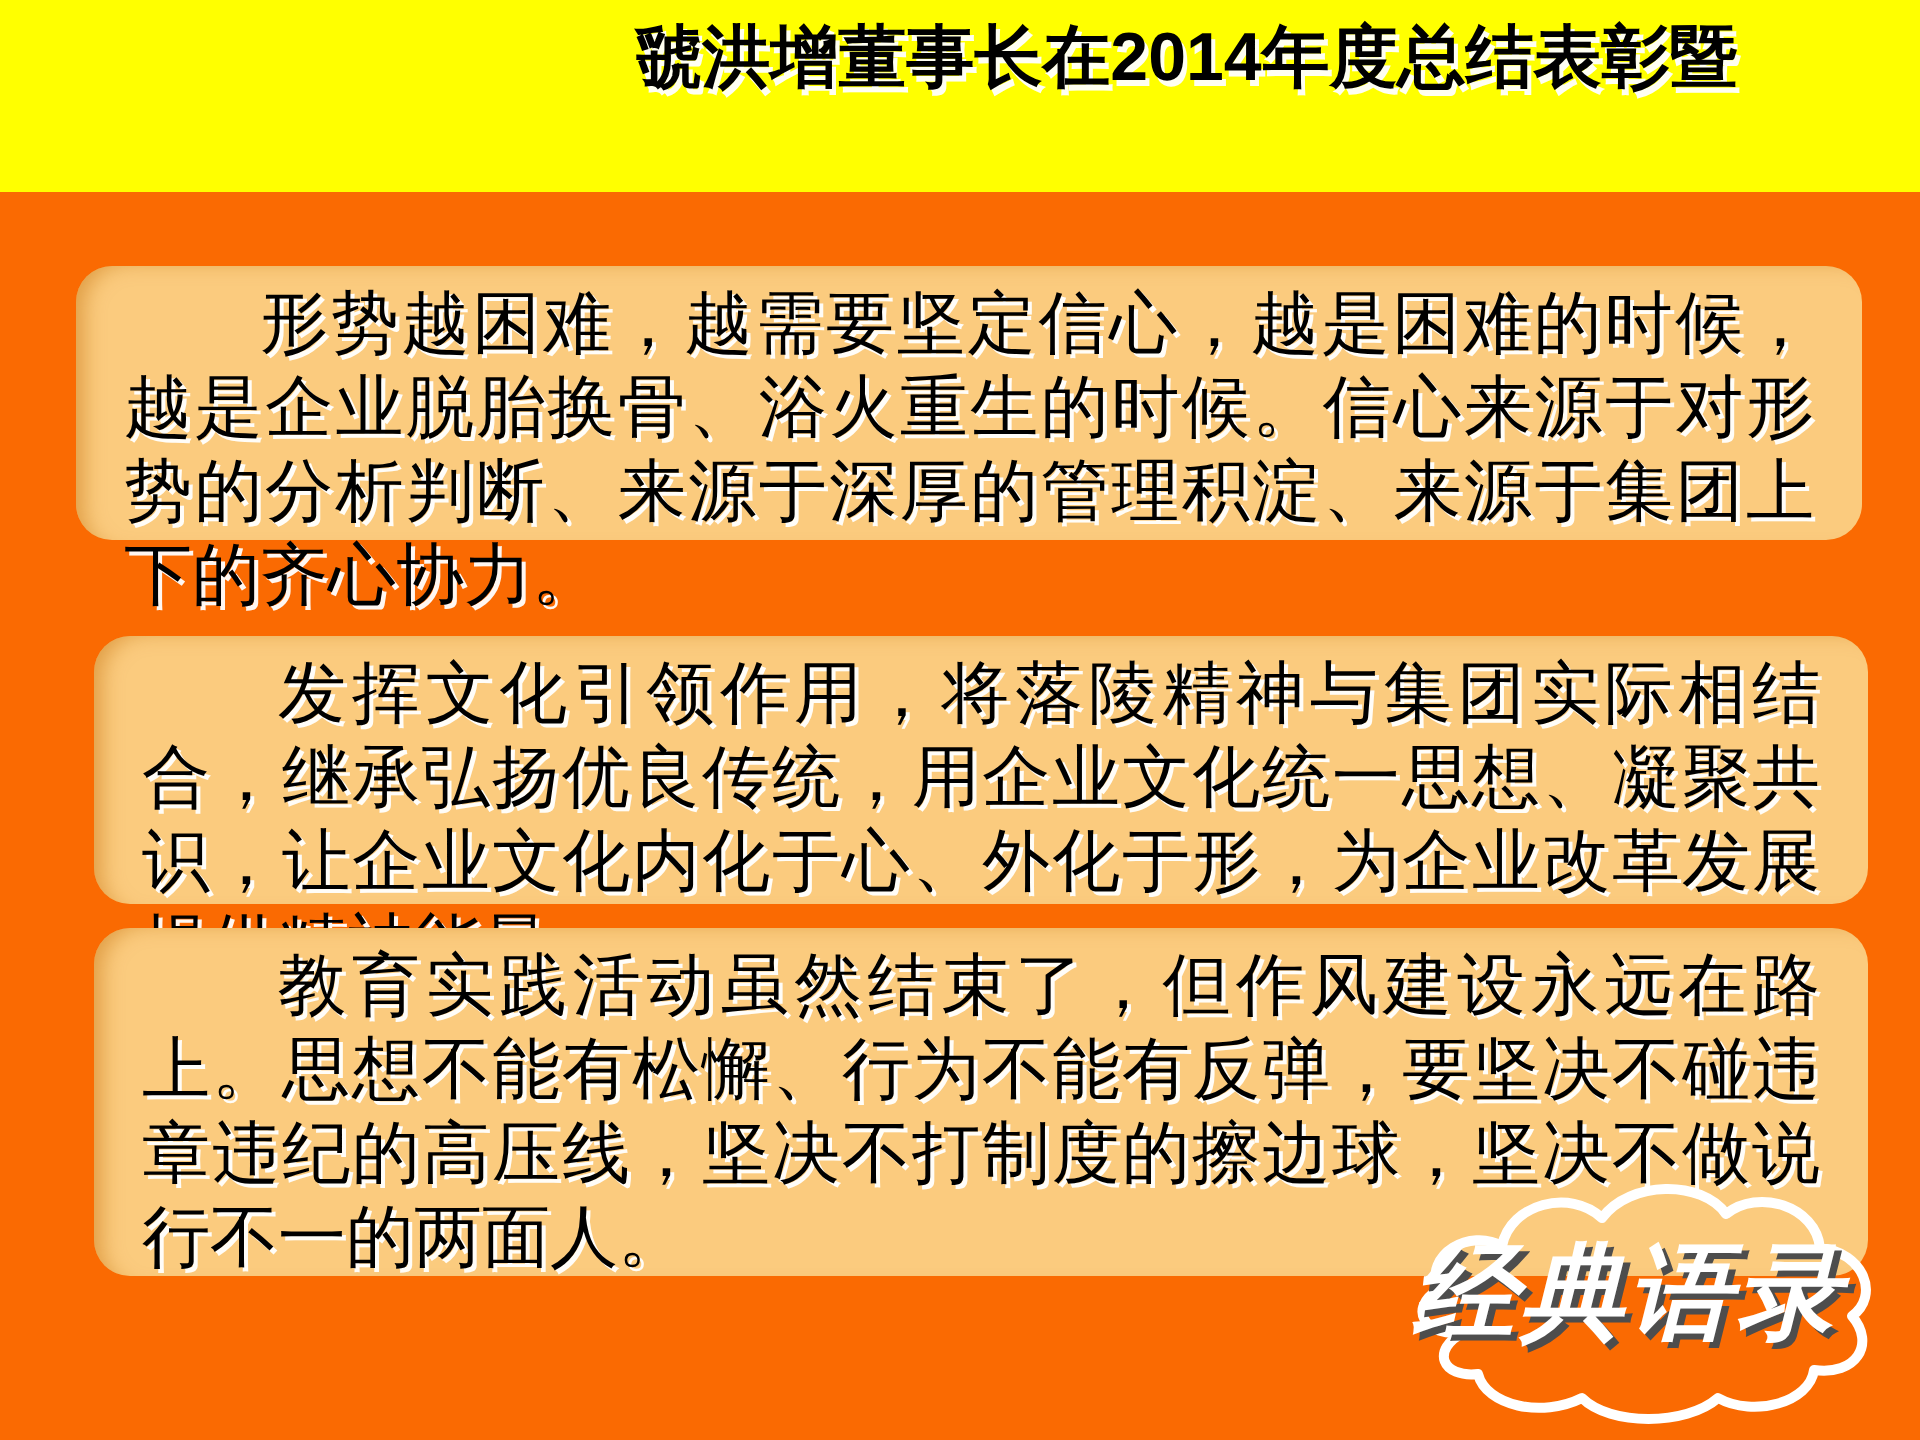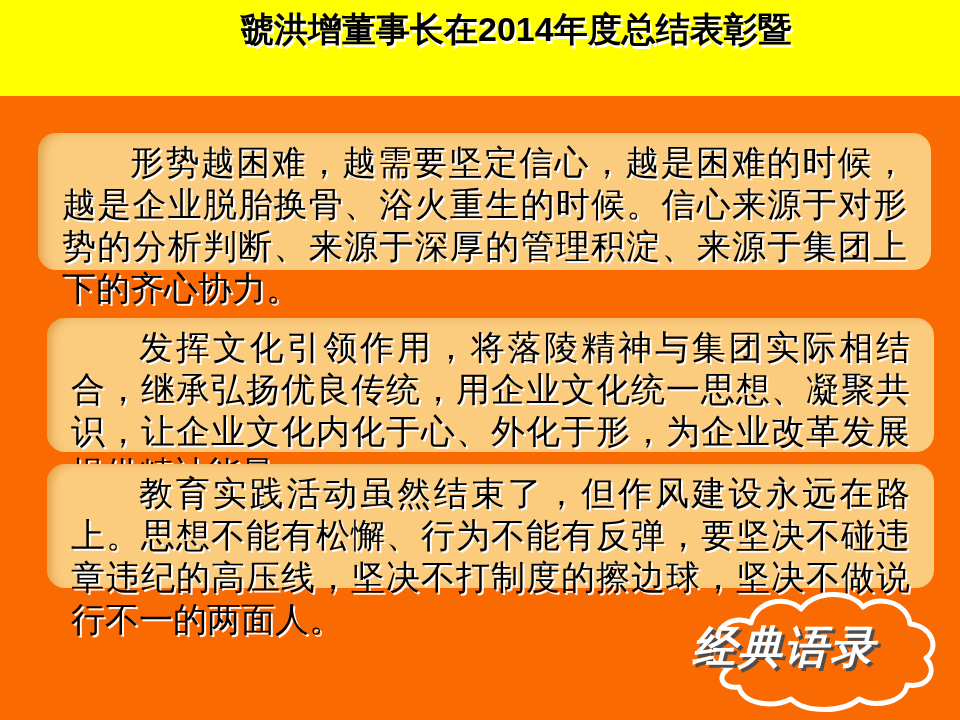--- a/index.html
+++ b/index.html
@@ -22,54 +22,55 @@
     position: absolute; left: 46px; top: 50%;
     transform: translateY(-50%);
     font-size: 47px; font-weight: bold; color: #000;
     letter-spacing: 1px; white-space: nowrap;
     text-shadow:
       -3px -3px 0 #fff, 3px -3px 0 #fff, -3px 3px 0 #fff, 3px 3px 0 #fff,
       -3px 0 0 #fff, 3px 0 0 #fff, 0 -3px 0 #fff, 0 3px 0 #fff;
   }
   .title {
     position: absolute; left: 240px; right: 14px; top: 9px;
-    color: #000;
+    text-align: center; color: #000;
     font-size: 34px; font-weight: bold; line-height: 40px;
     text-shadow: 2px 3px 0 rgba(255,255,255,.95);
   }
 
   
   .quote {
     position: absolute;
     background: var(--box-tan, #FBCB7E);
     border-radius: 18px;
     box-shadow: inset 9px 3px 10px -5px rgba(200,115,15,.5);
     color: #000;
   }
   .quote-1 { left: 38px; top: 133px; width: 893px; height: 137px; }
   .quote-2 { left: 47px; top: 318px; width: 887px; height: 134px; }
-  .quote-3 { left: 47px; top: 464px; width: 887px; height: 124px; }
+  .quote-3 { left: 47px; top: 464px; width: 887px; height: 174px; }
   .quote-text {
     margin: 0; padding: 9px 24px 0 24px;
     font-family: "Liberation Serif", serif;
     font-size: 34px; line-height: 42px;
     text-indent: 2em; text-align: justify;
     text-shadow: 2px 2px 0 rgba(255,255,255,.95);
   }
 
   
   .stamp {
     position: absolute; right: 14px; bottom: 6px;
     width: 254px; height: 128px;
   }
   .cloud { position: absolute; inset: 0; width: 100%; height: 100%; }
   .stamp-label {
     position: absolute; left: 0; right: 10px; top: 50%;
     transform: translateY(-54%);
-    font-size: 44px; font-weight: bold; letter-spacing: 2px;
+    text-align: center;
+    font-size: 52px; font-weight: bold; letter-spacing: 2px;
     color: var(--stamp-white, #FFFFFF);
     font-style: italic;
     text-shadow: 3px 3px 0 #4d4d4d;
     white-space: nowrap;
   }
 </style>
 </head>
 <body>
 
 <div class="slide" style="--band-yellow: #FFFF00; --bg-orange: #FA6A02; --box-tan: #FBCB7E; --stamp-white: #FFFFFF;">

